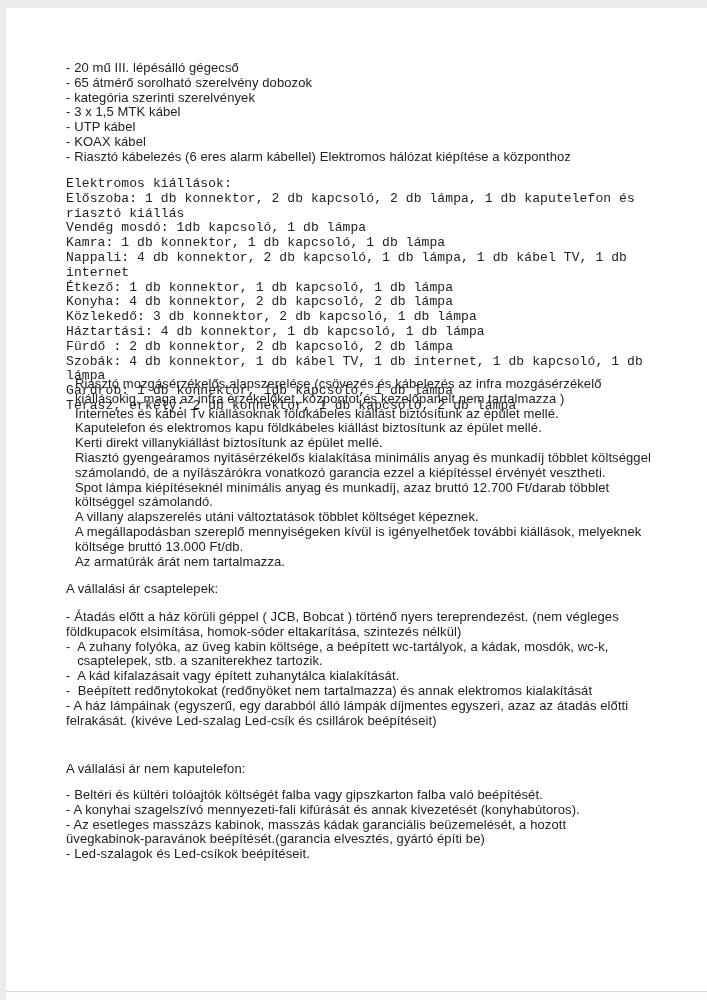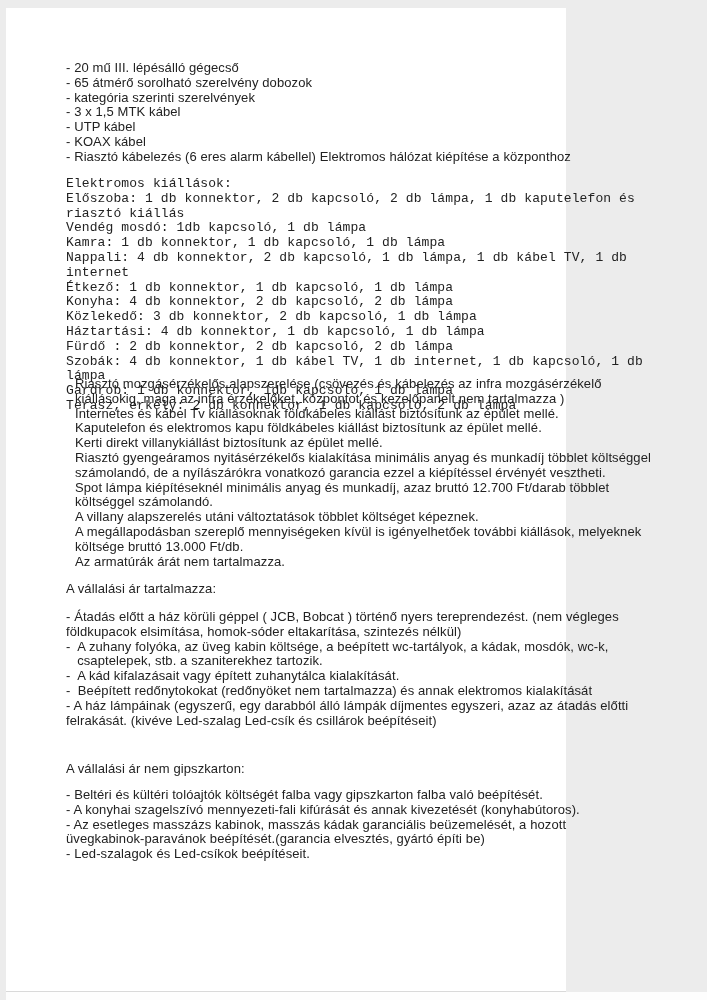--- a/index.html
+++ b/index.html
@@ -11,21 +11,21 @@
     height: 1000px;
     position: relative;
     background: #ececec;
     font-family: "Liberation Sans", sans-serif;
     overflow: hidden;
   }
   .page {
     position: absolute;
     left: 6px;
     top: 8px;
-    width: 560px;
+    width: 701px;
     height: 983px;
     background: #ffffff;
     border-bottom: 1px solid #d9d9d9;
   }
   .next-page-edge {
     position: absolute;
     left: 6px;
     top: 992px;
     width: 701px;
     height: 8px;
@@ -83,32 +83,32 @@
 Kerti direkt villanykiállást biztosítunk az épület mellé.
 Riasztó gyengeáramos nyitásérzékelős kialakítása minimális anyag és munkadíj többlet költséggel
 számolandó, de a nyílászárókra vonatkozó garancia ezzel a kiépítéssel érvényét vesztheti.
 Spot lámpa kiépítéseknél minimális anyag és munkadíj, azaz bruttó 12.700 Ft/darab többlet
 költséggel számolandó.
 A villany alapszerelés utáni változtatások többlet költséget képeznek.
 A megállapodásban szereplő mennyiségeken kívül is igényelhetőek további kiállások, melyeknek
 költsége bruttó 13.000 Ft/db.
 Az armatúrák árát nem tartalmazza.</div>
 
-  <div class="block b-included-heading">A vállalási ár tartalmazza:</div>
+  <div class="block b-included-heading">A vállalási ár csaptelepek:</div>
 
   <div class="block b-included-items">- Átadás előtt a ház körüli géppel ( JCB, Bobcat ) történő nyers tereprendezést. (nem végleges
 földkupacok elsimítása, homok-sóder eltakarítása, szintezés nélkül)
 -  A zuhany folyóka, az üveg kabin költsége, a beépített wc-tartályok, a kádak, mosdók, wc-k,
    csaptelepek, stb. a szaniterekhez tartozik.
 -  A kád kifalazásait vagy épített zuhanytálca kialakítását.
 -  Beépített redőnytokokat (redőnyöket nem tartalmazza) és annak elektromos kialakítását
 - A ház lámpáinak (egyszerű, egy darabból álló lámpák díjmentes egyszeri, azaz az átadás előtti
 felrakását. (kivéve Led-szalag Led-csík és csillárok beépítéseit)</div>
 
-  <div class="block b-excluded-heading">A vállalási ár nem gipszkarton:</div>
+  <div class="block b-excluded-heading">A vállalási ár nem kaputelefon:</div>
 
   <div class="block b-excluded-items">- Beltéri és kültéri tolóajtók költségét falba vagy gipszkarton falba való beépítését.
 - A konyhai szagelszívó mennyezeti-fali kifúrását és annak kivezetését (konyhabútoros).
 - Az esetleges masszázs kabinok, masszás kádak garanciális beüzemelését, a hozott
 üvegkabinok-paravánok beépítését.(garancia elvesztés, gyártó építi be)
 - Led-szalagok és Led-csíkok beépítéseit.</div>
 
 </main>
 
 <div class="next-page-edge"></div>

